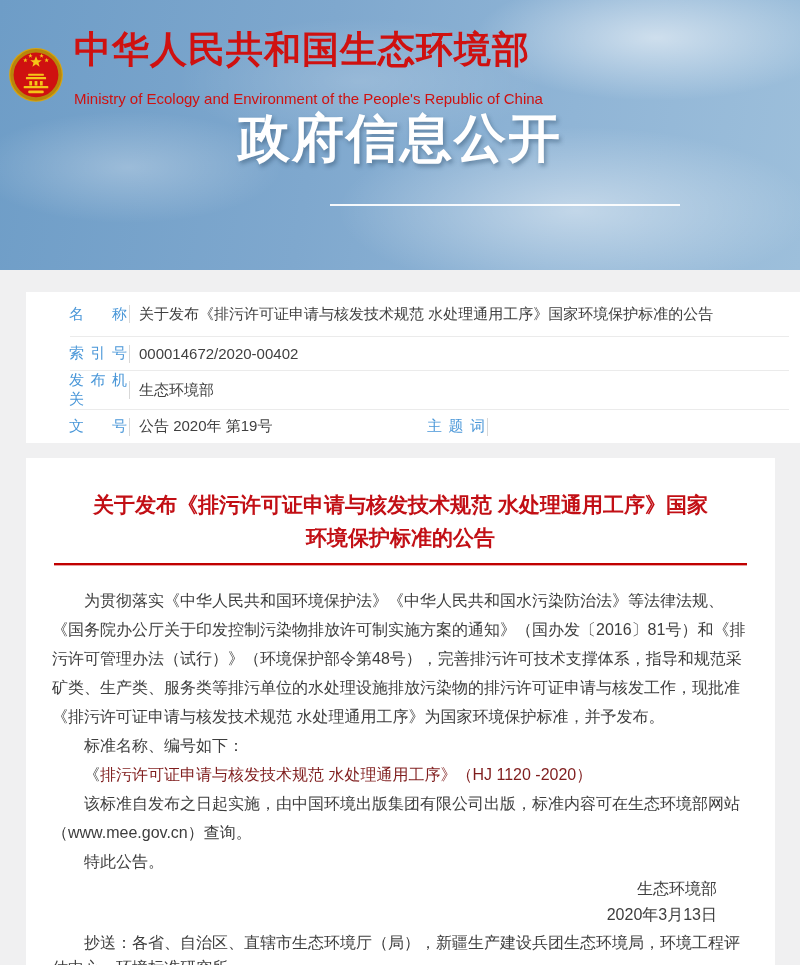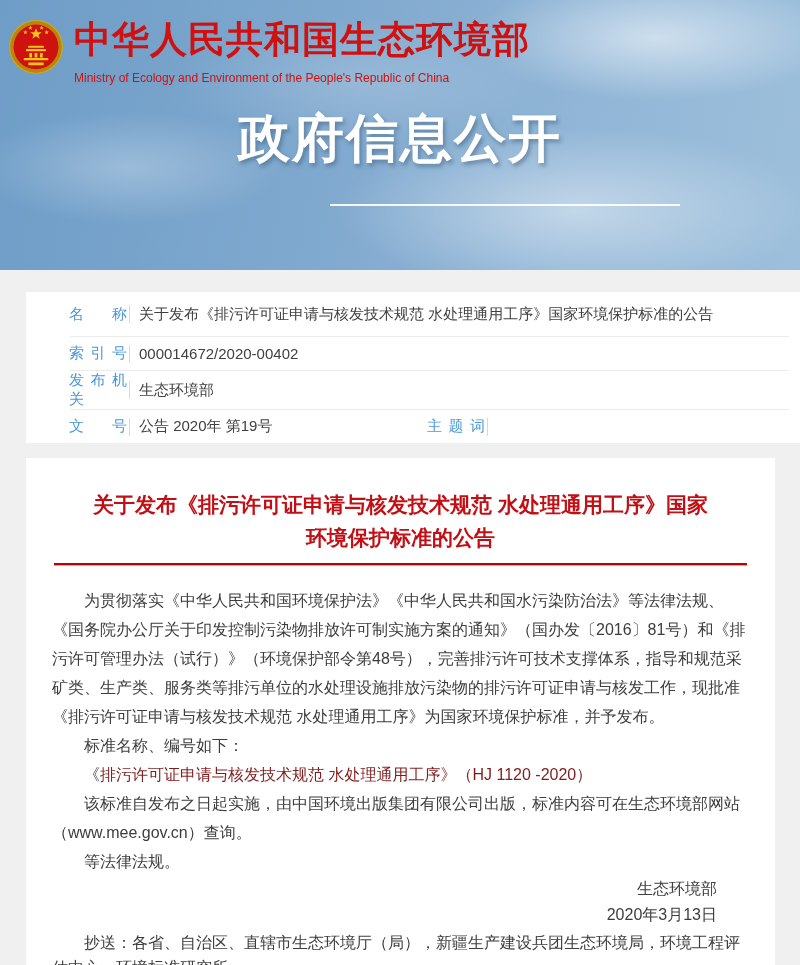--- a/index.html
+++ b/index.html
@@ -14,28 +14,28 @@
   
   .sky{
     position:relative;width:800px;height:270px;
     background:
       radial-gradient(ellipse 260px 90px at 82% 14%, rgba(255,255,255,.55), rgba(255,255,255,0) 70%),
       radial-gradient(ellipse 340px 120px at 72% 78%, rgba(255,255,255,.45), rgba(255,255,255,0) 70%),
       radial-gradient(ellipse 220px 80px at 16% 62%, rgba(255,255,255,.28), rgba(255,255,255,0) 70%),
       radial-gradient(ellipse 260px 90px at 45% 30%, rgba(255,255,255,.18), rgba(255,255,255,0) 70%),
       linear-gradient(100deg,#6e9dc7 0%,#7fa8ce 40%,#90b5d6 70%,#9dbfdb 100%);
   }
-  .brand{position:absolute;left:8px;top:14px;display:flex;align-items:flex-start;}
+  .brand{position:absolute;left:8px;top:24px;display:flex;align-items:flex-end;}
   .emblem{width:56px;height:62px;margin-top:3px;}
   .brand-text{margin-left:10px;}
   .brand-cn{
     color:#cf1110;font-size:37px;font-weight:bold;letter-spacing:1px;
     line-height:42px;margin-top:5px;white-space:nowrap;
   }
-  .brand-en{color:#cf1110;font-size:12px;margin-top:10px;white-space:nowrap;}
+  .brand-en{color:#cf1110;font-size:15px;margin-top:19px;white-space:nowrap;}
   .banner-title{
     position:absolute;left:0;top:104px;width:800px;
     text-align:center;color:#ffffff;font-size:52px;font-weight:bold;letter-spacing:2px;
     text-shadow:2px 3px 4px rgba(45,75,105,.45);
     font-family:"Liberation Sans","DejaVu Sans",sans-serif;
   }
   .banner-underline{
     position:absolute;left:330px;top:204px;width:350px;height:2px;
     background:rgba(255,255,255,.92);
   }
@@ -151,21 +151,21 @@
     </div>
 
     <div class="panel doc-panel">
       <h1 class="doc-title">关于发布《排污许可证申请与核发技术规范 水处理通用工序》国家环境保护标准的公告</h1>
       <div class="red-rule"></div>
       <div class="doc-body">
         <p>为贯彻落实《中华人民共和国环境保护法》《中华人民共和国水污染防治法》等法律法规、《国务院办公厅关于印发控制污染物排放许可制实施方案的通知》（国办发〔2016〕81号）和《排污许可管理办法（试行）》（环境保护部令第48号），完善排污许可技术支撑体系，指导和规范采矿类、生产类、服务类等排污单位的水处理设施排放污染物的排污许可证申请与核发工作，现批准《排污许可证申请与核发技术规范 水处理通用工序》为国家环境保护标准，并予发布。</p>
         <p>标准名称、编号如下：</p>
         <p><span>《</span><a class="std-link" href="#">排污许可证申请与核发技术规范 水处理通用工序》（HJ 1120 -2020）</a></p>
         <p>该标准自发布之日起实施，由中国环境出版集团有限公司出版，标准内容可在生态环境部网站（www.mee.gov.cn）查询。</p>
-        <p>等法律法规。</p>
+        <p>特此公告。</p>
         <div class="sig-block">
           <div>生态环境部</div>
           <div>2020年3月13日</div>
         </div>
         <div class="cc-block">
           <p>抄送：各省、自治区、直辖市生态环境厅（局），新疆生产建设兵团生态环境局，环境工程评估中心，环境标准研究所。</p>
 
         </div>
       </div>
     </div>

